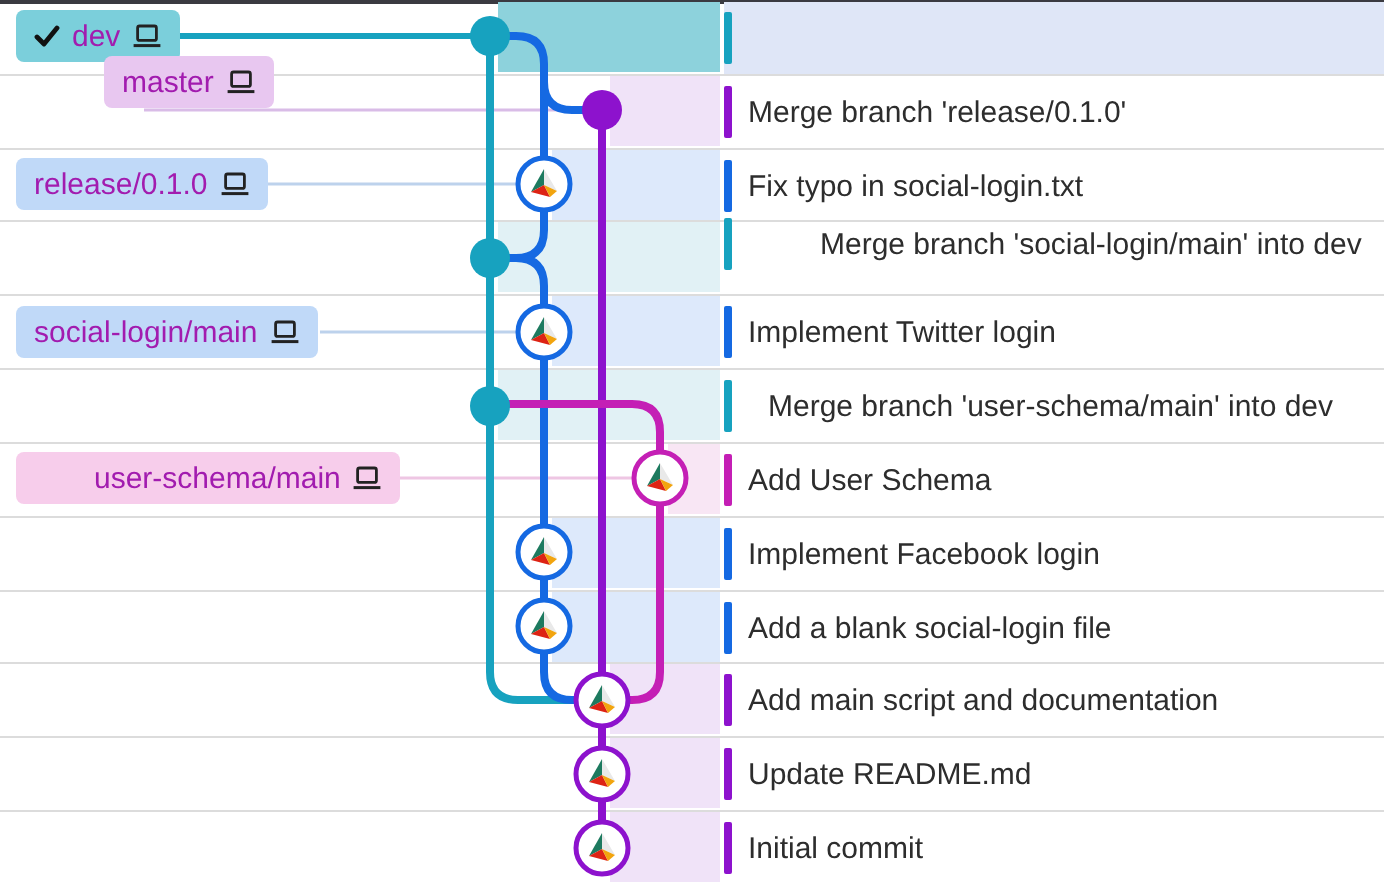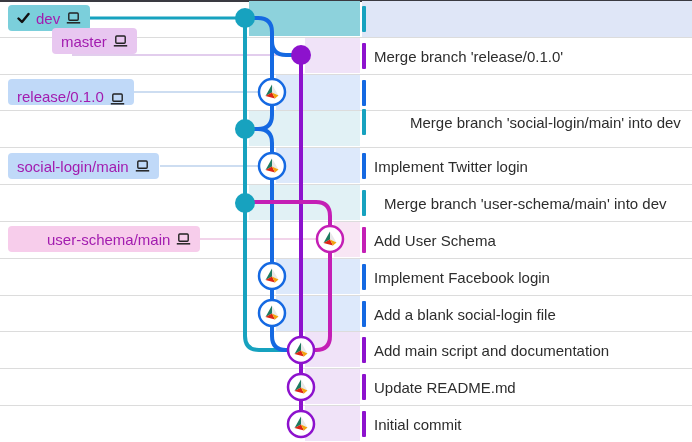--- a/index.html
+++ b/index.html
@@ -136,21 +136,21 @@
       </div>
       <div class="branch-label" style="left: 8px; top: 28px; background: rgb(232, 199, 240); margin-left: 44px;">
         <span>master</span>
         <span>
           <svg width="15" height="12" viewBox="0 0 15 12" style="display:block">
             <rect x="2.8" y="1" width="9.4" height="7.2" rx="1" fill="none" stroke="#222" stroke-width="1.4"></rect>
             <path d="M0.8,10.8 L14.2,10.8" stroke="#222" stroke-width="1.5"></path>
           </svg>
         </span>
       </div>
-      <div class="branch-label" style="left: 8px; top: 79px; background: rgb(192, 217, 248); align-items: flex-end;">
+      <div class="branch-label" style="left: 8px; top: 79px; background: rgb(192, 217, 248);">
         <span>release/0.1.0</span>
         <span>
           <svg width="15" height="12" viewBox="0 0 15 12" style="display:block">
             <rect x="2.8" y="1" width="9.4" height="7.2" rx="1" fill="none" stroke="#222" stroke-width="1.4"></rect>
             <path d="M0.8,10.8 L14.2,10.8" stroke="#222" stroke-width="1.5"></path>
           </svg>
         </span>
       </div>
       <div class="branch-label" style="left: 8px; top: 153px; background: rgb(192, 217, 248);">
         <span>social-login/main</span>
@@ -174,20 +174,21 @@
   <div id="messages">
       <div class="msg-row" style="top: 1px; height: 36px; background: rgb(223, 230, 247);">
         <span class="msg-bar" style="background: rgb(23, 162, 191);"></span>
       </div>
       <div class="msg-row" style="top: 38px; height: 36px;">
         <span class="msg-bar" style="background: rgb(141, 18, 205);"></span>
         <span class="msg-text">Merge branch 'release/0.1.0'</span>
       </div>
       <div class="msg-row" style="top: 75px; height: 36px;">
         <span class="msg-bar" style="background: rgb(21, 105, 226);"></span>
+        <span class="msg-text">Fix typo in social-login.txt</span>
       </div>
       <div class="msg-row" style="top: 104px; height: 36px; padding-left: 36px;">
         <span class="msg-bar" style="background: rgb(23, 162, 191);"></span>
         <span class="msg-text">Merge branch 'social-login/main' into dev</span>
       </div>
       <div class="msg-row" style="top: 148px; height: 36px;">
         <span class="msg-bar" style="background: rgb(21, 105, 226);"></span>
         <span class="msg-text">Implement Twitter login</span>
       </div>
       <div class="msg-row" style="top: 185px; height: 36px; padding-left: 10px;">

